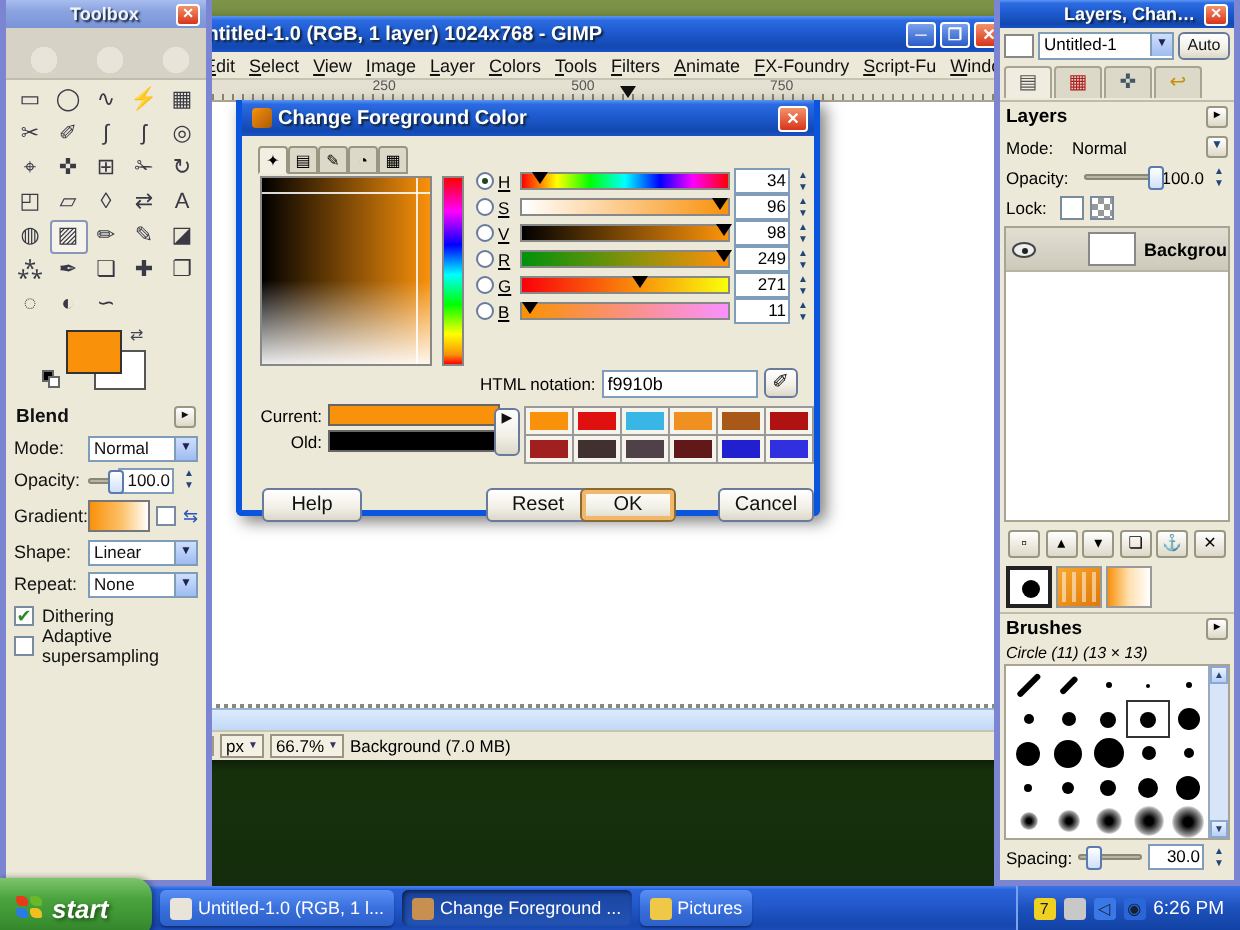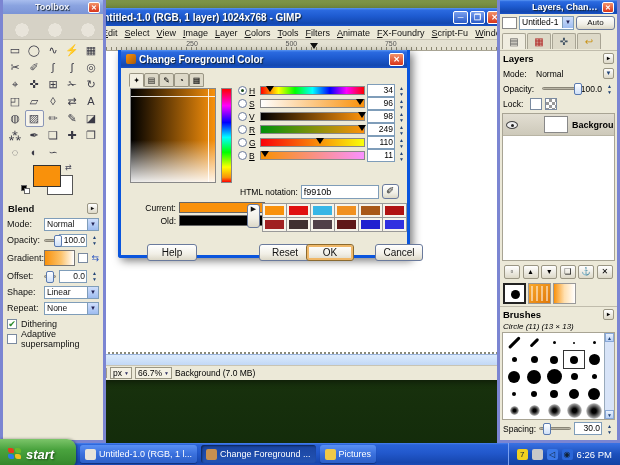--- a/index.html
+++ b/index.html
@@ -91,37 +91,37 @@
   .sl-marker { position:absolute; top:-1px; margin-left:-4px; width:0; height:0; border-left:4px solid transparent; border-right:4px solid transparent; border-top:6px solid #000; }
   .track-hue { background:linear-gradient(90deg,#f00,#ff0 17%,#0f0 33%,#0ff 50%,#00f 67%,#f0f 83%,#f00); }
   .track-sat { background:linear-gradient(90deg,#ffffff,#f9910b); }
   .track-val { background:linear-gradient(90deg,#000000,#fe940b); }
   .track-red { background:linear-gradient(90deg,#00910b,#ff910b); }
   .track-green { background:linear-gradient(90deg,#f9000b,#f9ff0b); }
   .track-blue { background:linear-gradient(90deg,#f99100,#f991ff); }
   #cd-html-row { position:absolute; left:119px; top:116px; display:flex; align-items:center; gap:3px; font-size:8.5px; }
   #cd-html-input { width:78px; height:14px; border:1px solid #7f9db9; background:#fff; font-size:9px; padding-left:2px; }
   #cd-picker-btn { width:17px; height:15px; }
-  #cd-current-block { position:absolute; left:22px; top:133px; font-size:8.5px; }
+  #cd-current-block { position:absolute; left:7px; top:133px; font-size:8.5px; }
   .cur-row { display:flex; align-items:center; height:13px; }
   .cur-label { width:36px; text-align:right; padding-right:3px; }
   .cur-bar { width:86px; height:11px; border:1px solid #666; }
   #cd-hist { position:absolute; left:126px; top:136px; display:flex; gap:3px; }
   #cd-hist-btn { width:13px; height:24px; font-size:7px; }
   #cd-swatches { display:grid; grid-template-columns:repeat(6,23px); grid-auto-rows:13px; gap:1px; }
   .swatch { border:2px solid #f6f3ea; outline:1px solid #999; }
   #cd-buttons { position:absolute; left:0; right:0; top:176px; height:20px; }
-  #cd-buttons .btn { position:absolute; height:17px;margin-left:16px; }
+  #cd-buttons .btn { position:absolute; height:17px; }
 
   
   #dock { left:497px; top:0; width:123px; height:443px; z-index:30; }
   #dock-combo { display:flex; align-items:center; gap:2px; padding:2px 2px; height:18px; }
   #dock-thumb { width:15px; height:12px; background:#fff; border:1px solid #888; flex:none; }
   #dock-combo .xp-select { height:14px; }
-  #auto-btn { width:39px; height:14px; font-size:8px; line-height:12px; flex:none; }
+  #auto-btn { width:26px; height:14px; font-size:8px; line-height:12px; flex:none; }
   #dock-tabs { display:flex; gap:1px; padding:1px 2px; border-bottom:1px solid #c0bcac; }
   .dock-tab { width:24px; height:16px; border:1px solid #a8a494; border-bottom:none; border-radius:2px 2px 0 0; background:#ddd9c8; text-align:center; font-size:10px; line-height:15px; }
   .dock-tab.active { background:#f0ede0; }
   .sec-header { display:flex; justify-content:space-between; align-items:center; font-weight:bold; font-size:9.5px; padding:2px 3px; }
   .mini-btn { width:11px; height:11px; border:1px solid #9a9684; background:linear-gradient(180deg,#fff,#ddd9c8); font-size:6px; line-height:9px; text-align:center; border-radius:2px; }
   .dock-row { display:flex; align-items:center; gap:3px; padding:0 3px; height:15px; font-size:8.5px; }
   #layer-list { height:148px; background:#fff; border:1px solid #a8a494; margin:2px 2px; overflow:hidden; }
   #layer-row { display:flex; align-items:center; gap:4px; height:22px; background:linear-gradient(180deg,#e2ded2,#cdc9ba); border-bottom:1px solid #b8b4a4; padding:0 3px; }
   .eye { width:12px; height:8px; border:1px solid #444; border-radius:50%; position:relative; background:#eee; flex:none; }
   .eye::after { content:""; position:absolute; left:4px; top:2px; width:3px; height:3px; background:#222; border-radius:50%; }
@@ -276,28 +276,20 @@
           <span class="slider-handle" id="blend-op-handle" style="left: 92%;"></span>
         </span>
       <span class="spin-val">100.0</span>
       <span class="spin-ud">▲<br>▼</span>
     </div>
     <div class="opt-row" style="height:20px;">
       <span class="opt-label">Gradient:</span>
       <span class="grad-swatch"></span>
       <span class="mini-check"></span>
       <span style="color:#2a55c0;font-size:9px;">⇆</span>
-    </div>
-    <div class="opt-row">
-      <span class="opt-label">Offset:</span>
-      <span class="slider-line">
-          <span class="slider-handle" id="blend-off-handle" style="left: 6%;"></span>
-        </span>
-      <span class="spin-val">0.0</span>
-      <span class="spin-ud">▲<br>▼</span>
     </div>
     <div class="opt-row">
       <span class="opt-label">Shape:</span>
       <span class="xp-select"><span>Linear</span><span class="dd">▼</span></span>
     </div>
     <div class="opt-row">
       <span class="opt-label">Repeat:</span>
       <span class="xp-select"><span>None</span><span class="dd">▼</span></span>
     </div>
     <div class="check-row">
@@ -366,21 +358,21 @@
           </span>
           <span class="spin-val">249</span>
           <span class="spin-ud">▲<br>▼</span>
         </div>
         <div class="sl-row">
           <span class="radio"></span>
           <span class="sl-label">G</span>
           <span class="sl-track track-green">
             <span class="sl-marker" style="left: 57%;"></span>
           </span>
-          <span class="spin-val">110</span>
+          <span class="spin-val">271</span>
           <span class="spin-ud">▲<br>▼</span>
         </div>
         <div class="sl-row">
           <span class="radio"></span>
           <span class="sl-label">B</span>
           <span class="sl-track track-blue">
             <span class="sl-marker" style="left: 4%;"></span>
           </span>
           <span class="spin-val">11</span>
           <span class="spin-ud">▲<br>▼</span>

